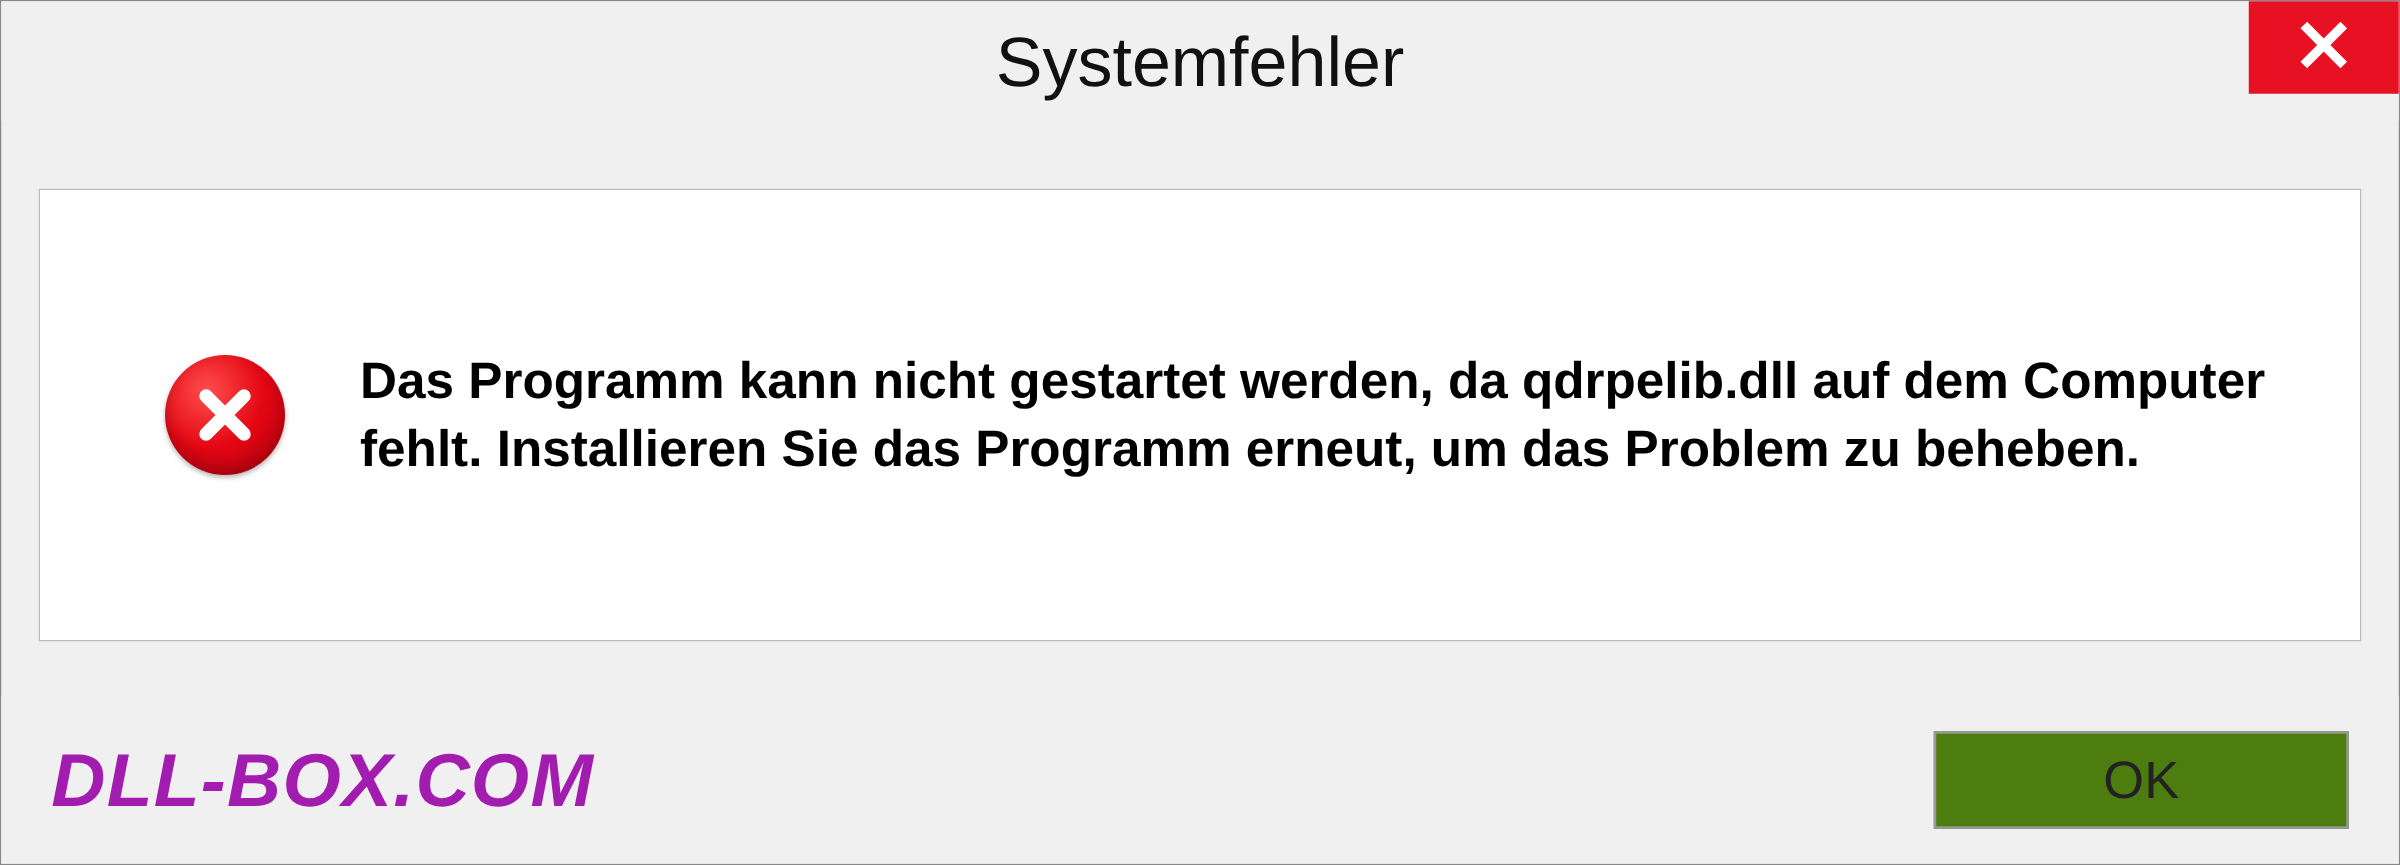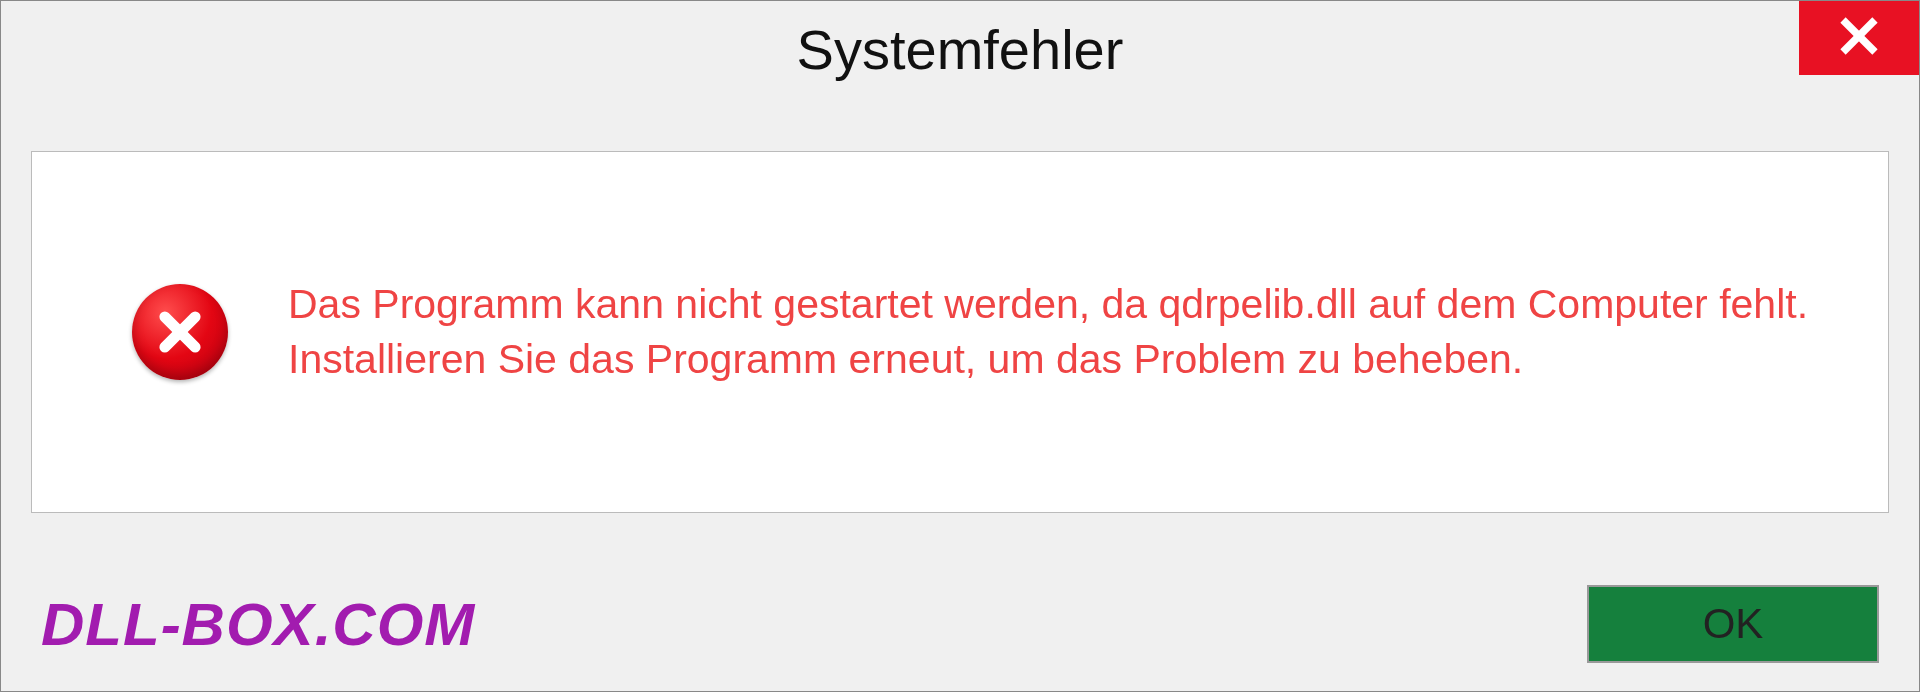--- a/index.html
+++ b/index.html
@@ -89,45 +89,45 @@
     }
 
     .error-icon-circle svg {
       width: 52px;
       height: 52px;
     }
 
     .message-text {
       font-size: 41px;
       line-height: 1.35;
-      color: #ef4444;
-      font-weight: 400;
+      color: #000000;
+      font-weight: 700;
     }
 
     .footer {
       display: flex;
       align-items: center;
       justify-content: space-between;
       padding: 28px 40px 28px 40px;
       background: #f0f0f0;
     }
 
     .watermark {
       font-size: 60px;
       font-weight: 900;
       color: #a21caf;
       font-style: italic;
       letter-spacing: 1px;
       font-family: Arial, Helvetica, sans-serif;
     }
 
     .ok-button {
-      width: 292px;
+      width: 332px;
       height: 78px;
-      background: #15803d;
+      background: #4d7c0f;
       border: 2px solid #999;
       font-size: 42px;
       color: #222;
       display: flex;
       align-items: center;
       justify-content: center;
       cursor: pointer;
       font-family: Arial, Helvetica, sans-serif;
     }
   </style>

